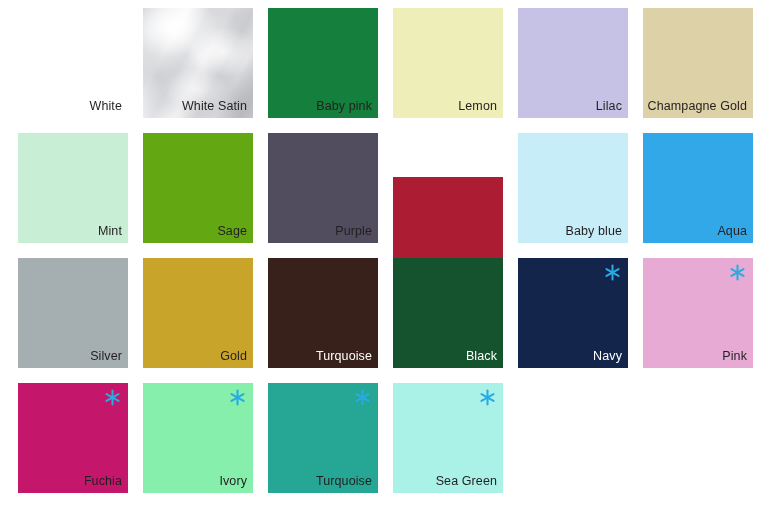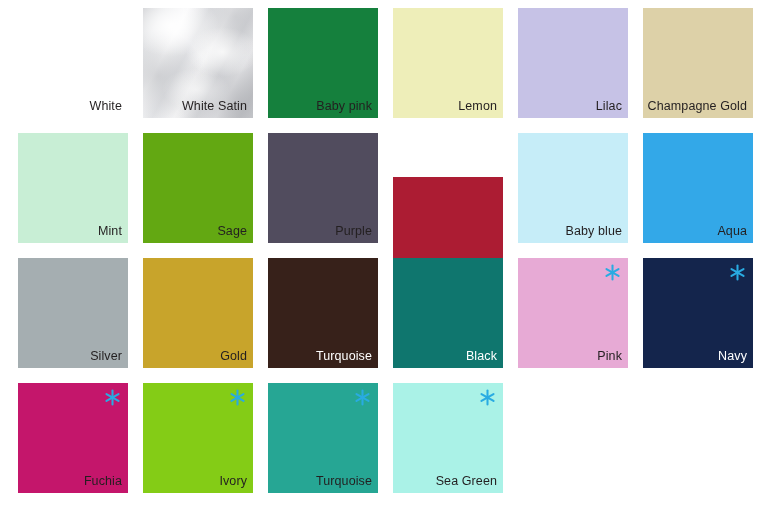--- a/index.html
+++ b/index.html
@@ -118,57 +118,57 @@
     </div>
     <div class="swatch" style="background: rgb(165, 174, 177);">
       <div class="swatch-label">Silver</div>
     </div>
     <div class="swatch" style="background: rgb(200, 164, 43);">
       <div class="swatch-label">Gold</div>
     </div>
     <div class="swatch" style="background: rgb(55, 33, 26);">
       <div class="swatch-label light">Turquoise</div>
     </div>
-    <div class="swatch" style="background: #0f766e; padding-left: 30px;">
+    <div class="swatch" style="background: #14532d; padding-left: 30px;">
       <div class="swatch-label light">Black</div>
+    </div>
+    <div class="swatch" style="background: rgb(20, 37, 76);">
+      <svg class="star-icon" viewBox="0 0 24 24">
+        <g stroke="#29abe2" stroke-width="2.9" stroke-linecap="round">
+          <line x1="12" y1="2.2" x2="12" y2="21.8"></line>
+          <line x1="3.5" y1="7.1" x2="20.5" y2="16.9"></line>
+          <line x1="3.5" y1="16.9" x2="20.5" y2="7.1"></line>
+        </g>
+        <circle cx="12" cy="12" r="2.6" fill="#29abe2"></circle>
+      </svg>
+      <div class="swatch-label light">Navy</div>
     </div>
     <div class="swatch" style="background: rgb(231, 170, 213);">
       <svg class="star-icon" viewBox="0 0 24 24">
         <g stroke="#29abe2" stroke-width="2.9" stroke-linecap="round">
           <line x1="12" y1="2.2" x2="12" y2="21.8"></line>
           <line x1="3.5" y1="7.1" x2="20.5" y2="16.9"></line>
           <line x1="3.5" y1="16.9" x2="20.5" y2="7.1"></line>
         </g>
         <circle cx="12" cy="12" r="2.6" fill="#29abe2"></circle>
       </svg>
       <div class="swatch-label">Pink</div>
     </div>
-    <div class="swatch" style="background: rgb(20, 37, 76);">
-      <svg class="star-icon" viewBox="0 0 24 24">
-        <g stroke="#29abe2" stroke-width="2.9" stroke-linecap="round">
-          <line x1="12" y1="2.2" x2="12" y2="21.8"></line>
-          <line x1="3.5" y1="7.1" x2="20.5" y2="16.9"></line>
-          <line x1="3.5" y1="16.9" x2="20.5" y2="7.1"></line>
-        </g>
-        <circle cx="12" cy="12" r="2.6" fill="#29abe2"></circle>
-      </svg>
-      <div class="swatch-label light">Navy</div>
-    </div>
     <div class="swatch" style="background: rgb(196, 22, 107);">
       <svg class="star-icon" viewBox="0 0 24 24">
         <g stroke="#29abe2" stroke-width="2.9" stroke-linecap="round">
           <line x1="12" y1="2.2" x2="12" y2="21.8"></line>
           <line x1="3.5" y1="7.1" x2="20.5" y2="16.9"></line>
           <line x1="3.5" y1="16.9" x2="20.5" y2="7.1"></line>
         </g>
         <circle cx="12" cy="12" r="2.6" fill="#29abe2"></circle>
       </svg>
       <div class="swatch-label">Fuchia</div>
     </div>
-    <div class="swatch" style="background: #84cc16; padding-left: 24px;">
+    <div class="swatch" style="background: #86efac; padding-left: 24px;">
       <svg class="star-icon" viewBox="0 0 24 24">
         <g stroke="#29abe2" stroke-width="2.9" stroke-linecap="round">
           <line x1="12" y1="2.2" x2="12" y2="21.8"></line>
           <line x1="3.5" y1="7.1" x2="20.5" y2="16.9"></line>
           <line x1="3.5" y1="16.9" x2="20.5" y2="7.1"></line>
         </g>
         <circle cx="12" cy="12" r="2.6" fill="#29abe2"></circle>
       </svg>
       <div class="swatch-label">Ivory</div>
     </div>

